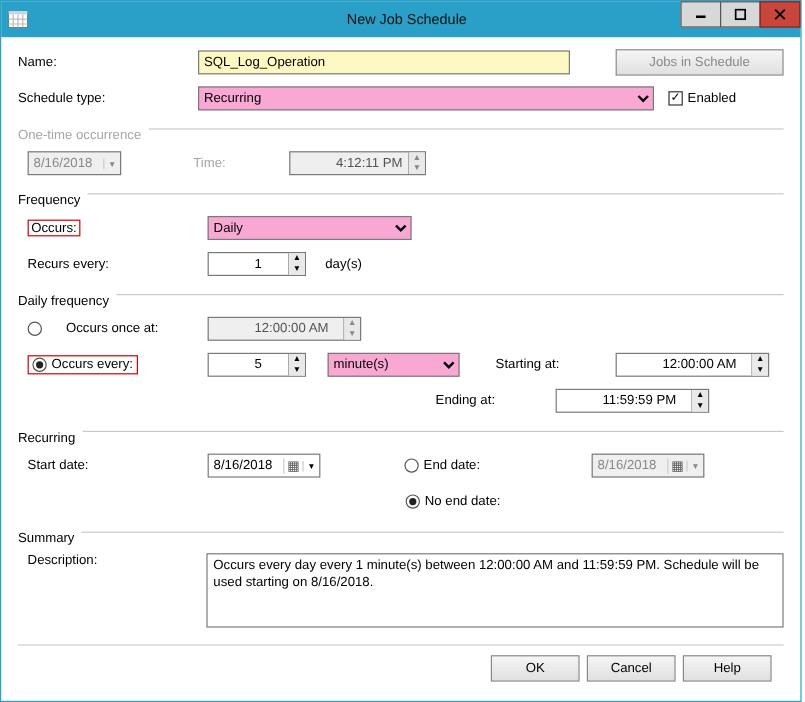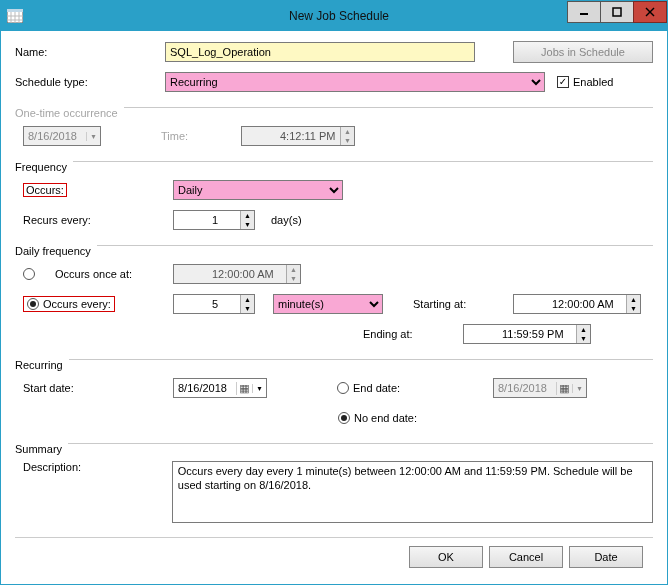--- a/index.html
+++ b/index.html
@@ -234,16 +234,16 @@
     <div class="row indent" style="align-items:flex-start;">
       <div class="label-col">Description:</div>
       <textarea class="desc" readonly="" style="">Occurs every day every 1 minute(s) between 12:00:00 AM and 11:59:59 PM. Schedule will be used starting on 8/16/2018.</textarea>
     </div>
 
     <div style="flex:1"></div>
     <div style="height:1px;background:#ccc;margin-top:4px"></div>
     <div class="footer">
       <button class="btn">OK</button>
       <button class="btn">Cancel</button>
-      <button class="btn">Date</button>
+      <button class="btn">Help</button>
     </div>
   </div>
 </div>
 
 </body></html>

